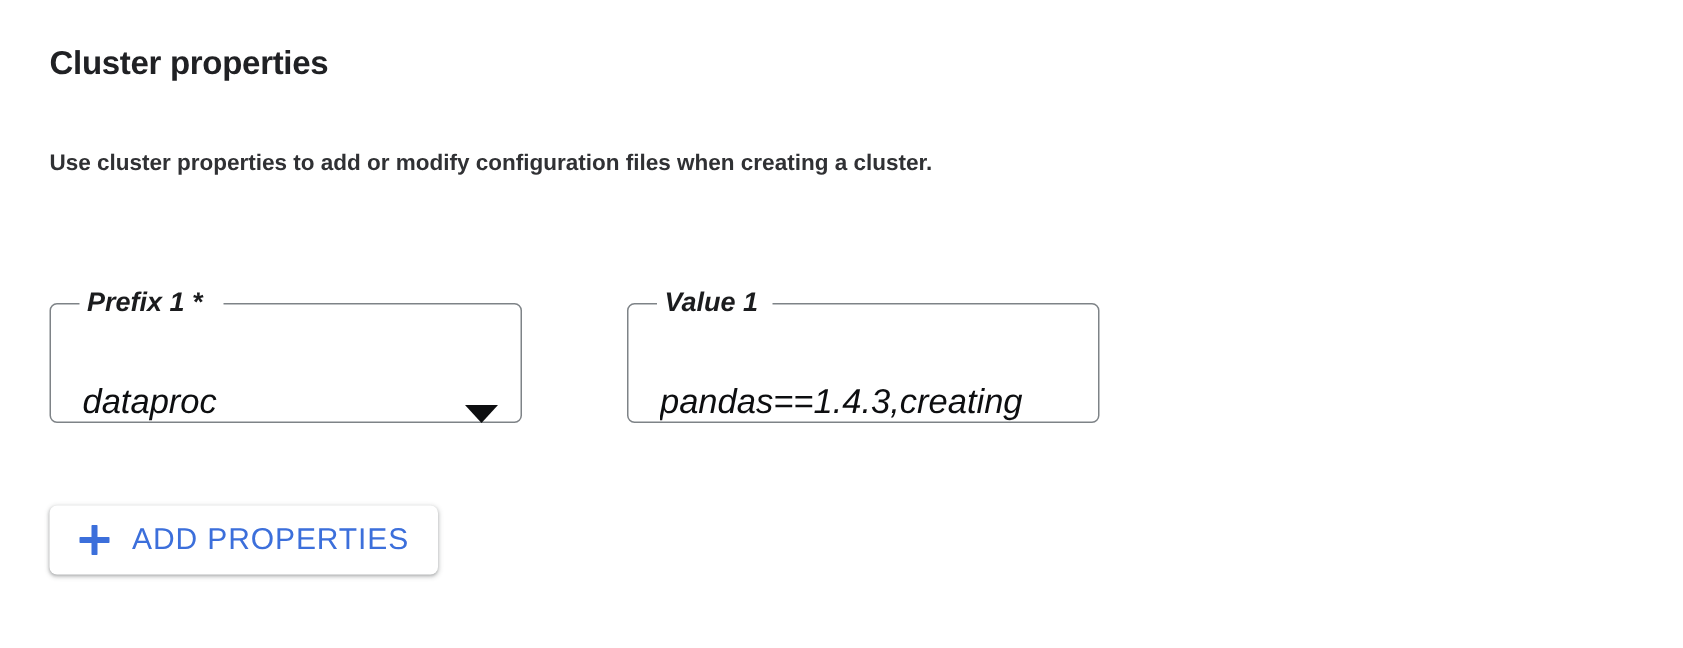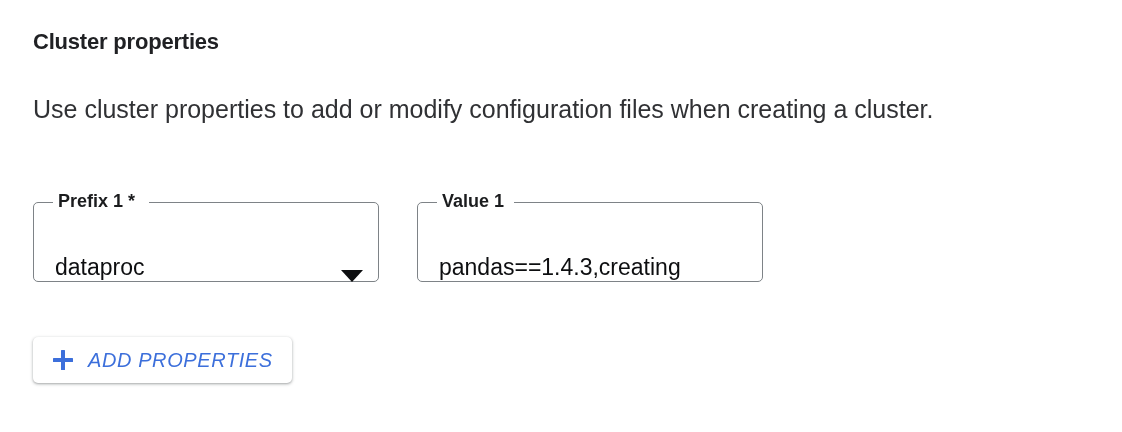--- a/index.html
+++ b/index.html
@@ -34,45 +34,46 @@
     font-weight: 700;
     letter-spacing: -0.2px;
     color: #202124;
     white-space: nowrap;
   }
 
   .page-subtitle {
     position: absolute;
     left: 33px;
     top: 96px;
-    font-size: 25px;
+    font-size: 15px;
     line-height: 26px;
-    font-weight: 400;
+    font-weight: 700;
     color: #303134;
     white-space: nowrap;
   }
 
   
   .fields-row {
     position: absolute;
     left: 33px;
     top: 202px;
     display: flex;
     flex-direction: row;
     align-items: flex-start;
   }
 
   .field {
     position: relative;
-    width: 346px;
+    width: 315px;
     height: 80px;
     margin-right: 38px;
     box-sizing: border-box;
-  }
-  .field:last-child { margin-right: 0; }
+    font-style: italic;
+  }
+  .field:last-child { margin-right: 0; margin-left: 32px; }
 
   
   .field-outline {
     position: absolute;
     left: 0;
     top: 0;
     width: 100%;
     height: 80px;
     border: 1px solid #7e8387;
     border-radius: 5px;
@@ -184,21 +185,20 @@
     width: 20px; height: 4px;
   }
 
   .add-button-label {
     font-size: 20px;
     line-height: 24px;
     font-weight: 500;
     letter-spacing: 0.6px;
     color: #3c6fdb;
     white-space: nowrap;
-    font-style: italic;
   }
 </style>
 </head>
 <body>
 
 <div class="page">
 
   <div class="page-title">Cluster properties</div>
 
   <div class="page-subtitle">Use cluster properties to add or modify configuration files when creating a cluster.</div>

